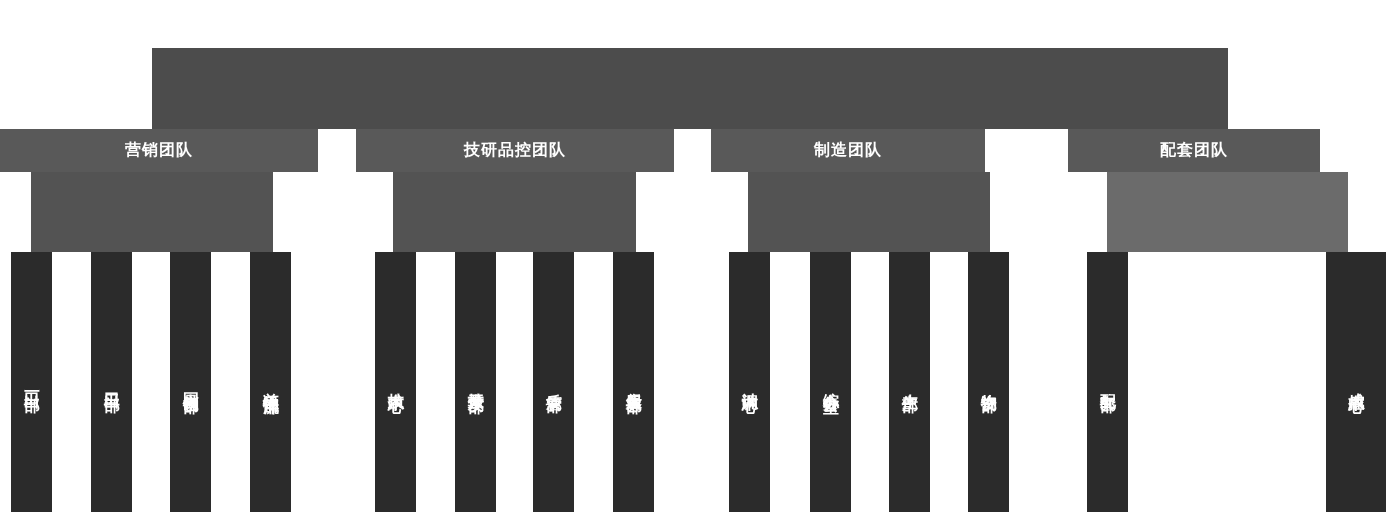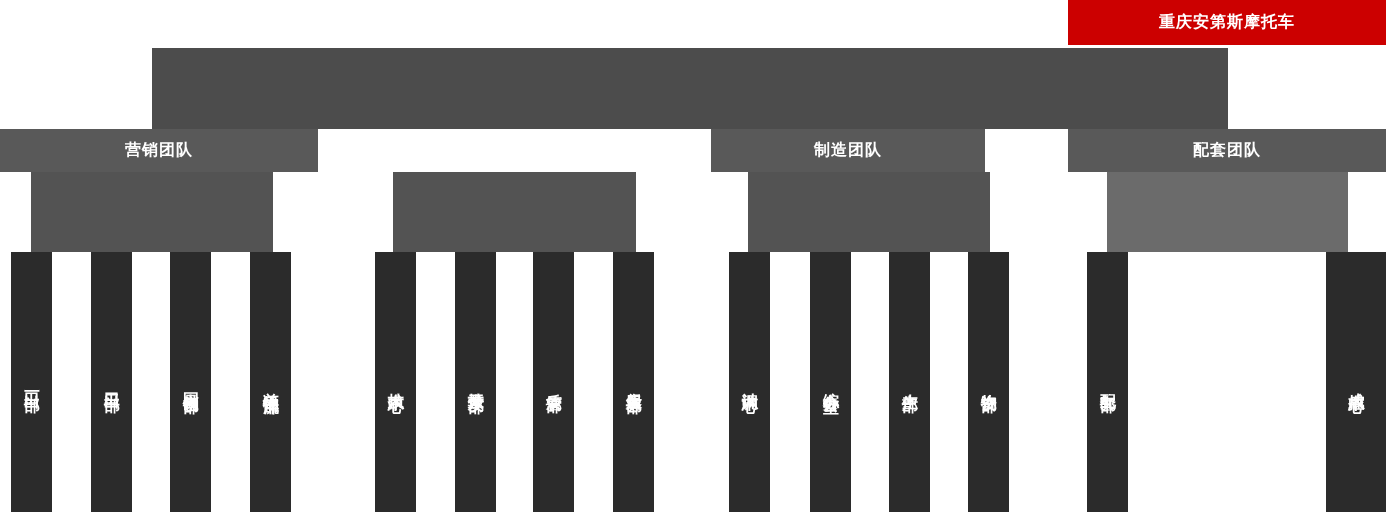--- a/index.html
+++ b/index.html
@@ -61,33 +61,33 @@
     font-weight: bold;
     letter-spacing: 1px;
     white-space: nowrap;
   }
 </style>
 </head>
 <body>
 
 <div class="canvas">
 
-  <div class="root-box">
-    <span class="root-label">重庆安第斯摩托车</span>
-  </div>
 
   <div class="trunk"></div>
 
   <div class="team-header" style="left:0; width:318px;">
     <span class="team-label">营销团队</span>
   </div>
+  <div class="team-header" style="left:356px; width:318px;">
+    <span class="team-label">技研品控团队</span>
+  </div>
   <div class="team-header" style="left:711px; width:274px;">
     <span class="team-label">制造团队</span>
   </div>
-  <div class="team-header" style="left:1068px; width:318px;">
+  <div class="team-header" style="left:1068px; width:252px;">
     <span class="team-label">配套团队</span>
   </div>
 
   <div class="connector-block" style="left:31px; width:242px;"></div>
   <div class="connector-block" style="left:393px; width:243px;"></div>
   <div class="connector-block" style="left:748px; width:242px;"></div>
   <div class="connector-block light" style="left:1107px; width:241px;"></div>
 
   <div class="dept-bar" style="left:11px;">
     <span class="dept-label">出口一部</span>

